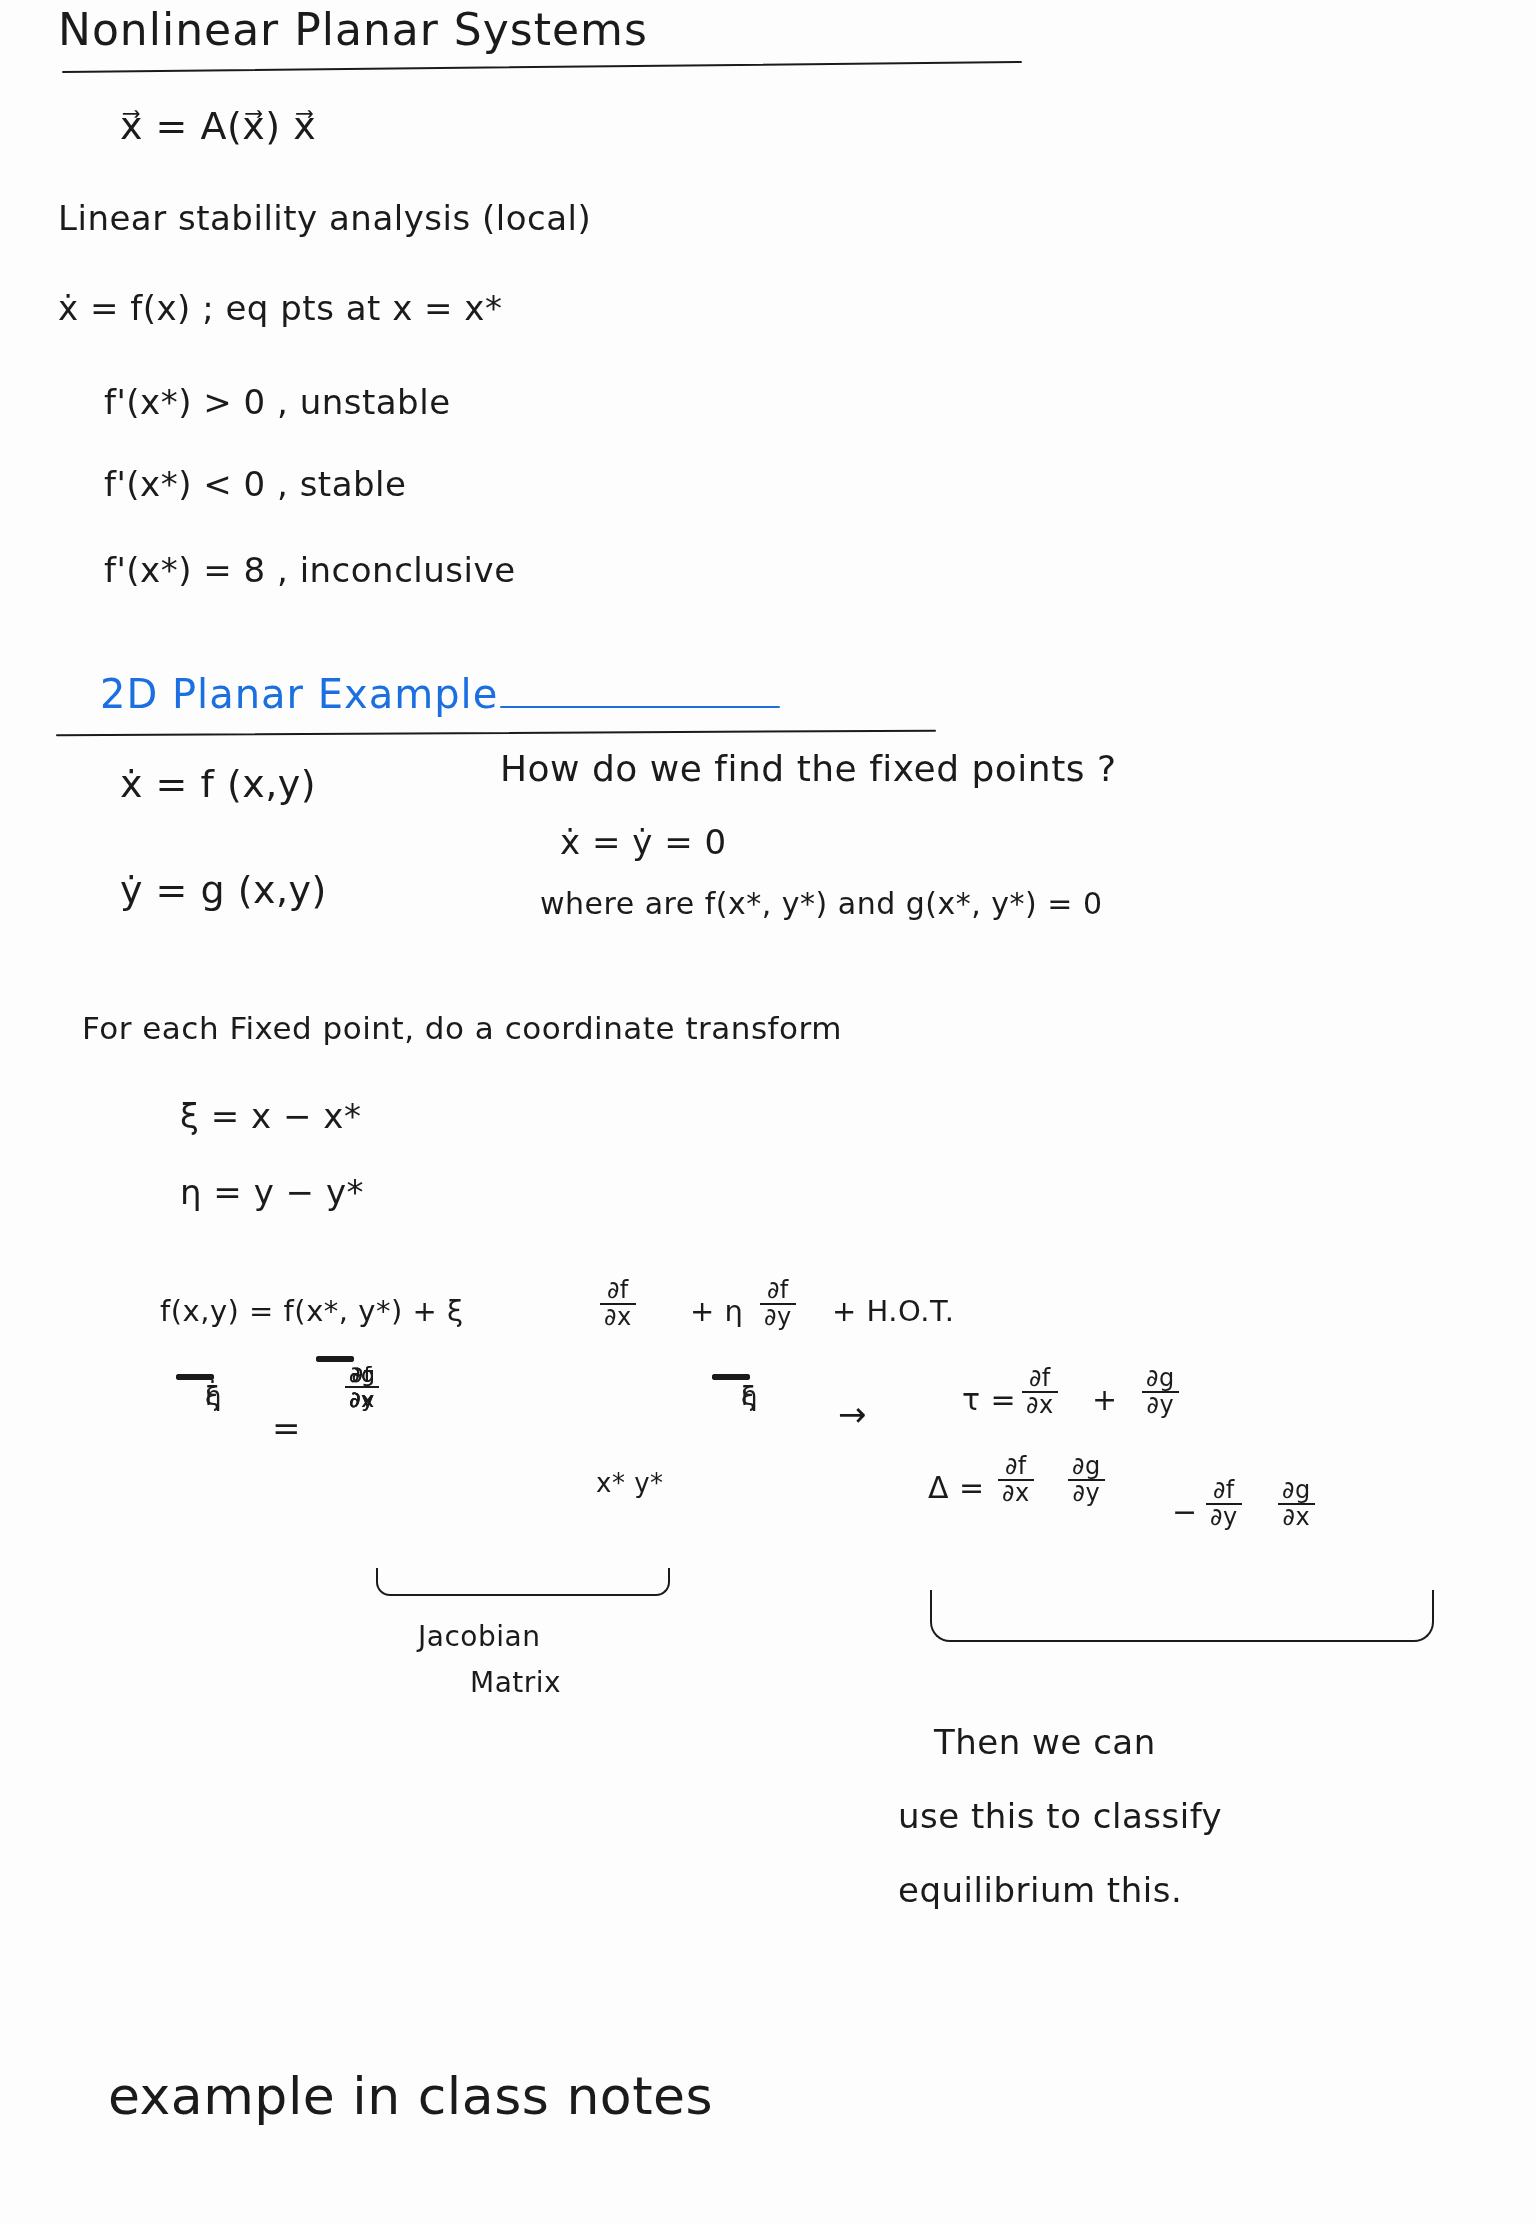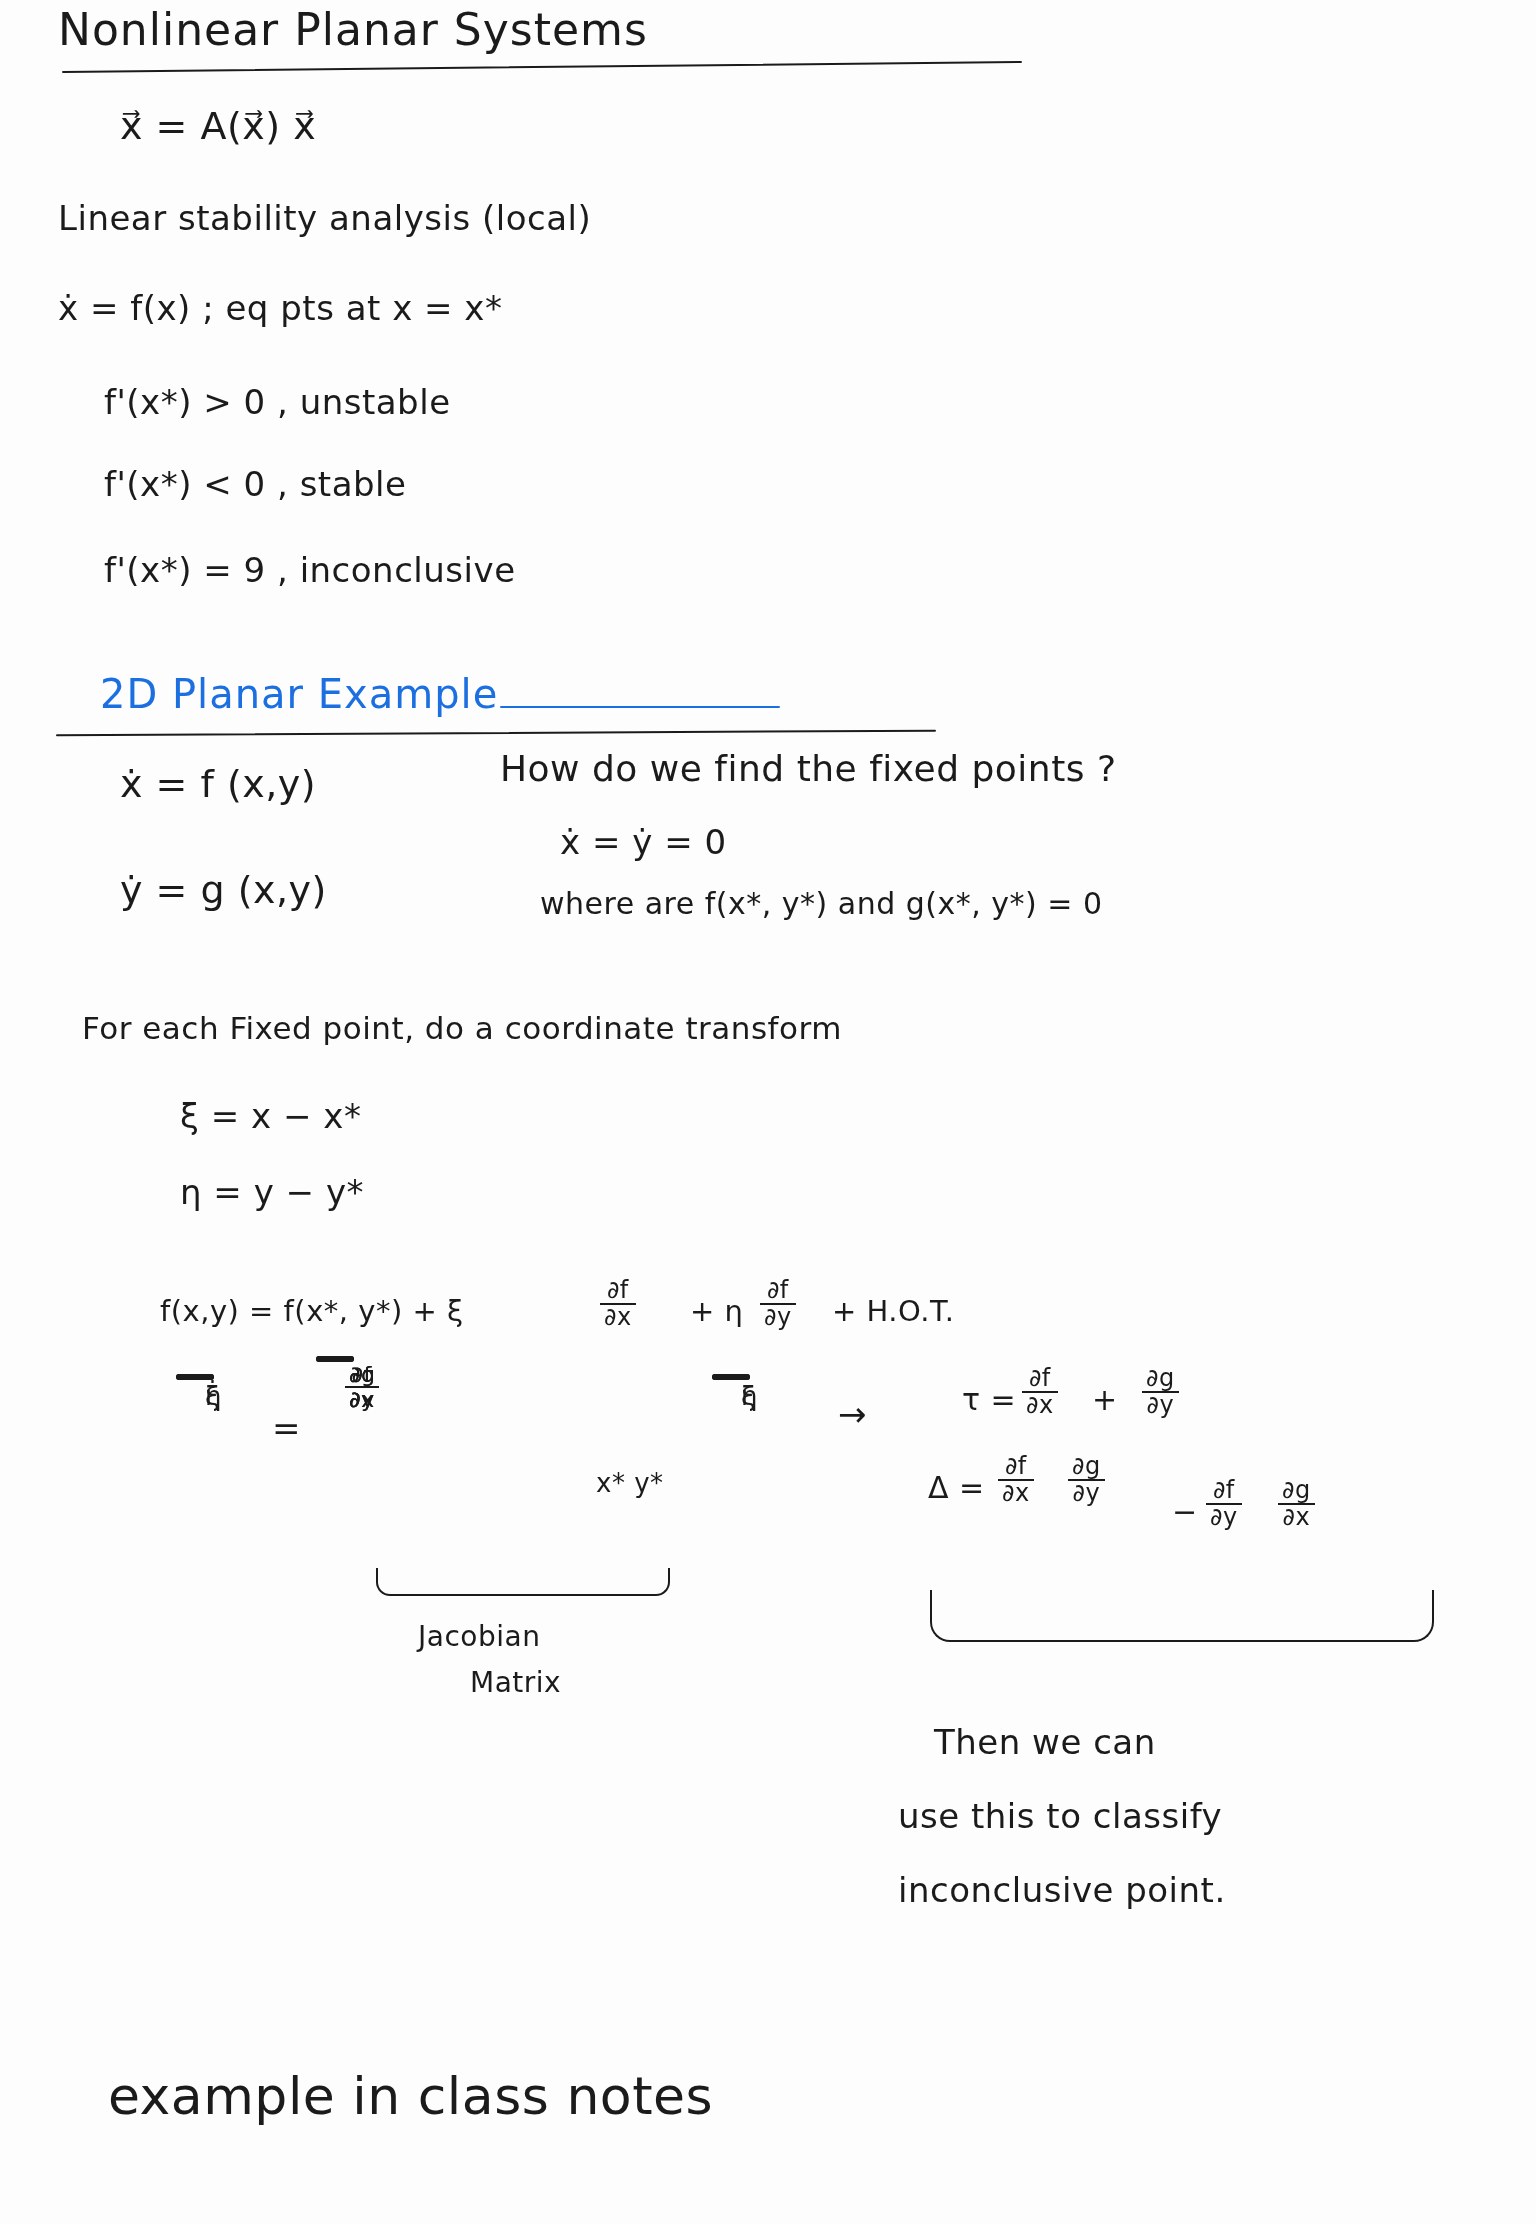--- a/index.html
+++ b/index.html
@@ -119,21 +119,21 @@
   <div class="rule" style="left:62px; top:66px; width:960px; transform:rotate(-0.6deg);"></div>
 
   <div class="ink hand t-big" style="left:120px; top:104px;">x⃗ = A(x⃗) x⃗</div>
 
   <div class="ink hand t-med" style="left:58px; top:288px;">ẋ = f(x) ;  eq  pts  at      x = x*</div>
 
   <div class="ink hand t-med" style="left:58px; top:198px;">Linear stability analysis (local)</div>
 
   <div class="ink hand t-med" style="left:104px; top:382px;">f'(x*) &gt; 0 ,  unstable</div>
   <div class="ink hand t-med" style="left:104px; top:464px;">f'(x*) &lt; 0 ,  stable</div>
-  <div class="ink hand t-med" style="left:104px; top:550px;">f'(x*) = 9 ,  inconclusive</div>
+  <div class="ink hand t-med" style="left:104px; top:550px;">f'(x*) = 8 ,  inconclusive</div>
 
   <div class="ink hand t-title blue" style="left:100px; top:654px; font-size:40px;">2D   Planar   Example</div>
   <div class="rule blue-rule" style="left:500px; top:706px; width:280px;"></div>
   <div class="rule" style="left:56px; top:732px; width:880px; transform:rotate(-0.3deg);"></div>
 
   <div class="ink hand t-big" style="left:120px; top:762px;">ẋ = f (x,y)</div>
   <div class="ink hand t-big" style="left:120px; top:868px;">ẏ = g (x,y)</div>
 
   <div class="ink hand t-med" style="left:500px; top:748px; font-size:36px;">How  do  we  find  the  fixed  points ?</div>
   <div class="ink hand t-med" style="left:560px; top:822px;">ẋ = ẏ = 0</div>
@@ -265,17 +265,17 @@
     <span class="frac">
       <span class="num">∂g</span>
       <span class="den">∂x</span>
     </span>
   </div>
 
   <div class="brace-bottom" style="left:930px; top:1590px; width:500px; height:50px; border-radius:0 0 20px 20px;"></div>
 
   <div class="ink hand t-med" style="left:934px; top:1722px; font-size:34px;">Then  we  can</div>
   <div class="ink hand t-med" style="left:898px; top:1796px; font-size:34px;">use  this  to  classify</div>
-  <div class="ink hand t-med" style="left:898px; top:1870px; font-size:34px;">inconclusive  point.</div>
+  <div class="ink hand t-med" style="left:898px; top:1870px; font-size:34px;">equilibrium  this.</div>
 
   <div class="ink hand" style="left:108px; top:2066px; font-size:52px;">example in class notes</div>
 
 </div>
 
 </body></html>

